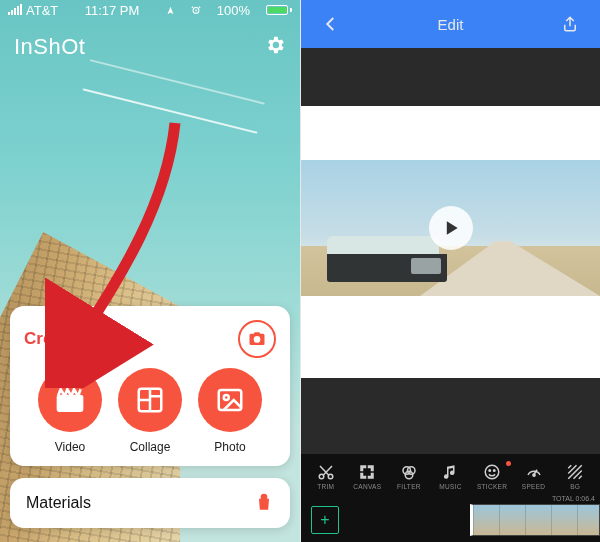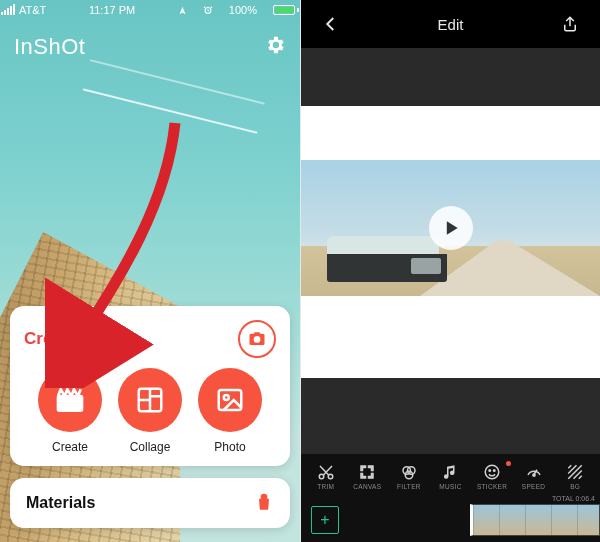--- a/index.html
+++ b/index.html
@@ -1,21 +1,21 @@
 <!DOCTYPE html>
 <html><head>
 <meta charset="utf-8">
 <style>
   * { box-sizing: border-box; margin: 0; padding: 0; }
   html, body { width: 600px; height: 542px; overflow: hidden; font-family: -apple-system, Helvetica, Arial, sans-serif; }
   body { display: flex; background: #fff; }
 
   
   .left-phone { position: relative; width: 300px; height: 542px; overflow: hidden; }
-  .status-bar { position: absolute; top: 0; left: 0; right: 0; height: 20px; display:flex; align-items:center; justify-content:space-between; padding:0 1px; font-size:11px; color:#fff; z-index:10; font-weight:500; }
+  .status-bar { position: absolute; top: 0; left: 0; right: 0; height: 20px; display:flex; align-items:center; justify-content:space-between; padding:0 8px; font-size:13px; color:#fff; z-index:10; font-weight:500; }
   .status-left { display:flex; align-items:center; gap:4px; }
   .status-right { display:flex; align-items:center; gap:16px; }
   .signal-bars { display:flex; align-items:flex-end; gap:1px; height:10px;}
   .signal-bars i { width:2px; background:#fff; display:block;}
   .signal-bars i:nth-child(1){height:3px;} .signal-bars i:nth-child(2){height:5px;} .signal-bars i:nth-child(3){height:7px;} .signal-bars i:nth-child(4){height:9px;} .signal-bars i:nth-child(5){height:11px;}
   .battery { display:flex; align-items:center; gap:2px;}
   .battery-body { width:22px; height:10px; border:1px solid #fff; border-radius:2px; position:relative; }
   .battery-fill { position:absolute; left:1px; top:1px; bottom:1px; width:19px; background:#4cd964; border-radius:1px;}
   .battery-tip { width:2px; height:4px; background:#fff; border-radius:0 1px 1px 0;}
 
@@ -37,28 +37,28 @@
   .create-card { bottom:76px; padding:14px 14px 12px; }
   .create-head { display:flex; justify-content:space-between; align-items:center; margin-bottom:10px; }
   .create-title { font-size:17px; font-weight:700; color:#ef4444; }
   .cam-btn { width:38px; height:38px; border:2px solid #f6543f; border-radius:50%; display:flex; align-items:center; justify-content:center; color:#f6543f; }
   .actions { display:flex; justify-content:space-between; padding:0 6px; }
   .action { display:flex; flex-direction:column; align-items:center; gap:8px; width:80px; }
   .circle { width:64px; height:64px; border-radius:50%; background:#f6543f; display:flex; align-items:center; justify-content:center; color:#fff; }
   .action-label { font-size:12px; color:#222; }
 
   .materials-card { bottom:14px; height:50px; display:flex; align-items:center; justify-content:space-between; padding:0 16px; }
-  .materials-label { font-size:16px; font-weight:700; color:#111; }
+  .materials-label { font-size:16px; font-weight:400; color:#111; }
   .shop-icon { color:#f6543f; }
 
   .arrow { position:absolute; top:118px; left:45px; z-index:20; pointer-events:none; }
 
   
   .right-phone { position:relative; width:300px; height:542px; background:#fff; border-left:1px solid #e8e8e8; }
-  .edit-header { position:absolute; top:0; left:0; right:0; height:48px; background:#000000; display:flex; align-items:center; justify-content:space-between; padding:0 21px; color:#e8e8e8; }
+  .edit-header { position:absolute; top:0; left:0; right:0; height:48px; background:#3b82f6; display:flex; align-items:center; justify-content:space-between; padding:0 21px; color:#e8e8e8; }
   .edit-title { position:absolute; left:50%; transform:translateX(-50%); font-size:15px; }
   .dark-band-top { position:absolute; top:48px; left:0; right:0; height:58px; background:#2a2a2a; }
 
   .preview { position:absolute; top:160px; left:0; right:0; height:136px; overflow:hidden; }
   .preview-sky { position:absolute; inset:0; background:linear-gradient(#a9d2e5 0%, #c5dde6 55%, #d8e6e6 70%); }
   .preview-ground { position:absolute; left:0; right:0; bottom:0; height:50px; background:linear-gradient(#d3c39c, #c8b88f); }
   .preview-road { position:absolute; right:0; bottom:0; width:180px; height:55px; background:#e0d7c4; clip-path: polygon(42% 0, 50% 0, 100% 100%, 0 100%); }
   .preview-shell { position:absolute; left:26px; bottom:14px; width:120px; height:46px; }
   .shell-top { position:absolute; left:0; right:8px; top:0; height:22px; background:#d8e6e4; border-radius:6px 6px 0 0;}
   .shell-side { position:absolute; left:0; right:0; bottom:0; height:28px; background:#303434; border-radius:0 0 3px 3px;}
@@ -150,21 +150,21 @@
     </div>
     <div class="actions">
       <div class="action">
         <span class="circle">
           <svg class="icon-svg" width="32" height="32" viewBox="0 0 24 24" fill="none" stroke="#fff" stroke-width="2">
               <rect x="3" y="9" width="18" height="11" rx="1" fill="#fff" stroke="none"></rect>
               <path d="M3 9l2-5 3 5M8 9l2-5 3 5M13 9l2-5 3 5M18 9l2-5" stroke="#fff"></path>
               <rect x="3" y="9" width="18" height="11" rx="1" fill="none" stroke="#fff"></rect>
             </svg>
         </span>
-        <span class="action-label">Create</span>
+        <span class="action-label">Video</span>
       </div>
       <div class="action">
         <span class="circle">
           <svg class="icon-svg" width="30" height="30" viewBox="0 0 24 24" fill="none" stroke="#fff" stroke-width="2">
               <rect x="3" y="3" width="18" height="18" rx="2"></rect>
               <path d="M12 3v18M3 12h9M12 9h9"></path>
             </svg>
         </span>
         <span class="action-label">Collage</span>
       </div>

